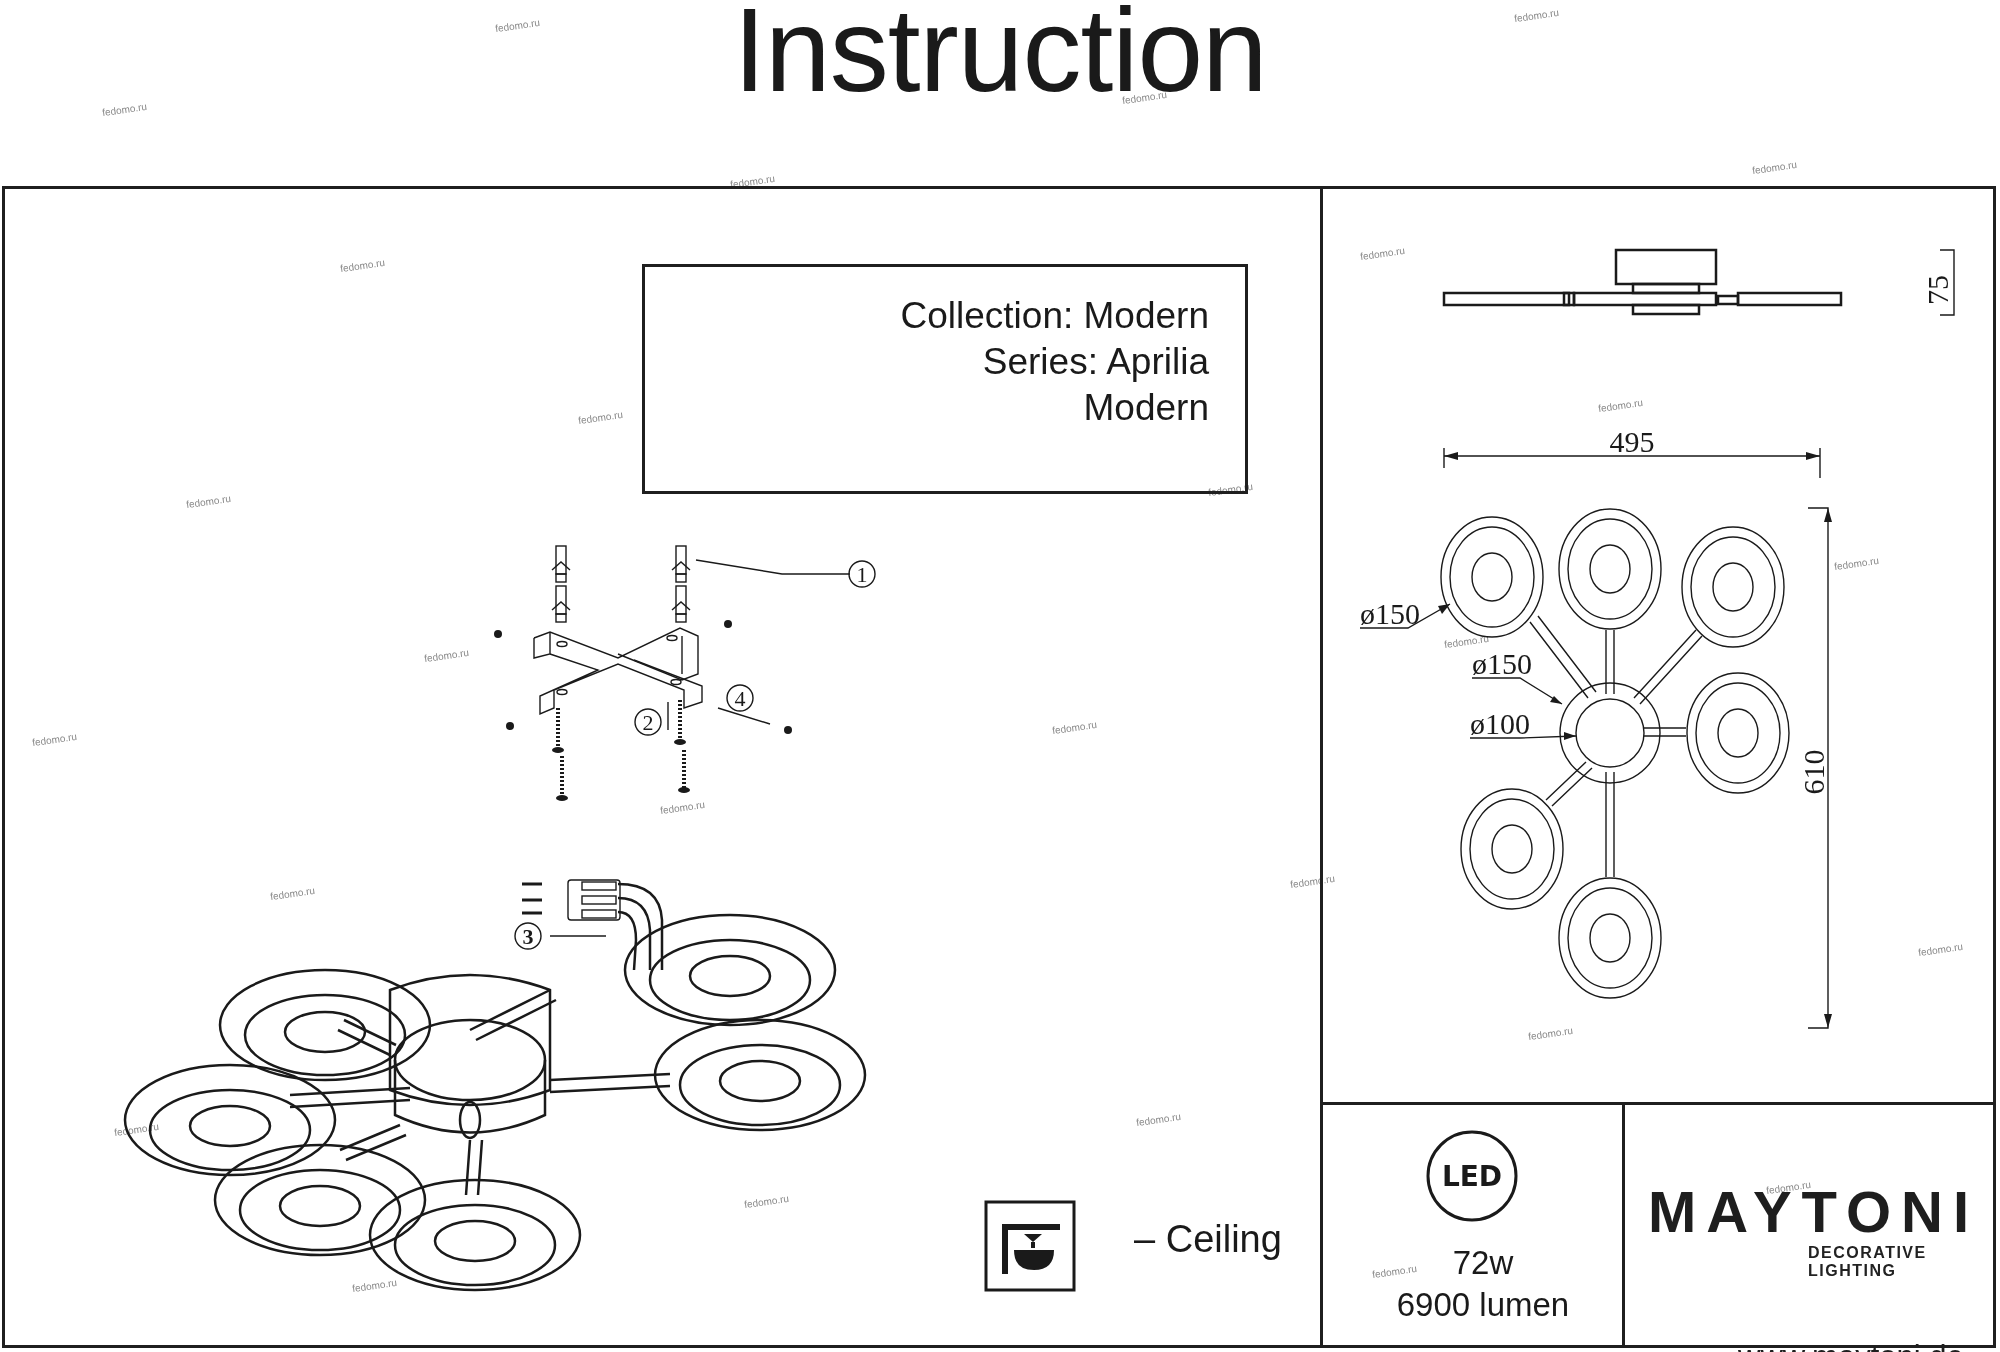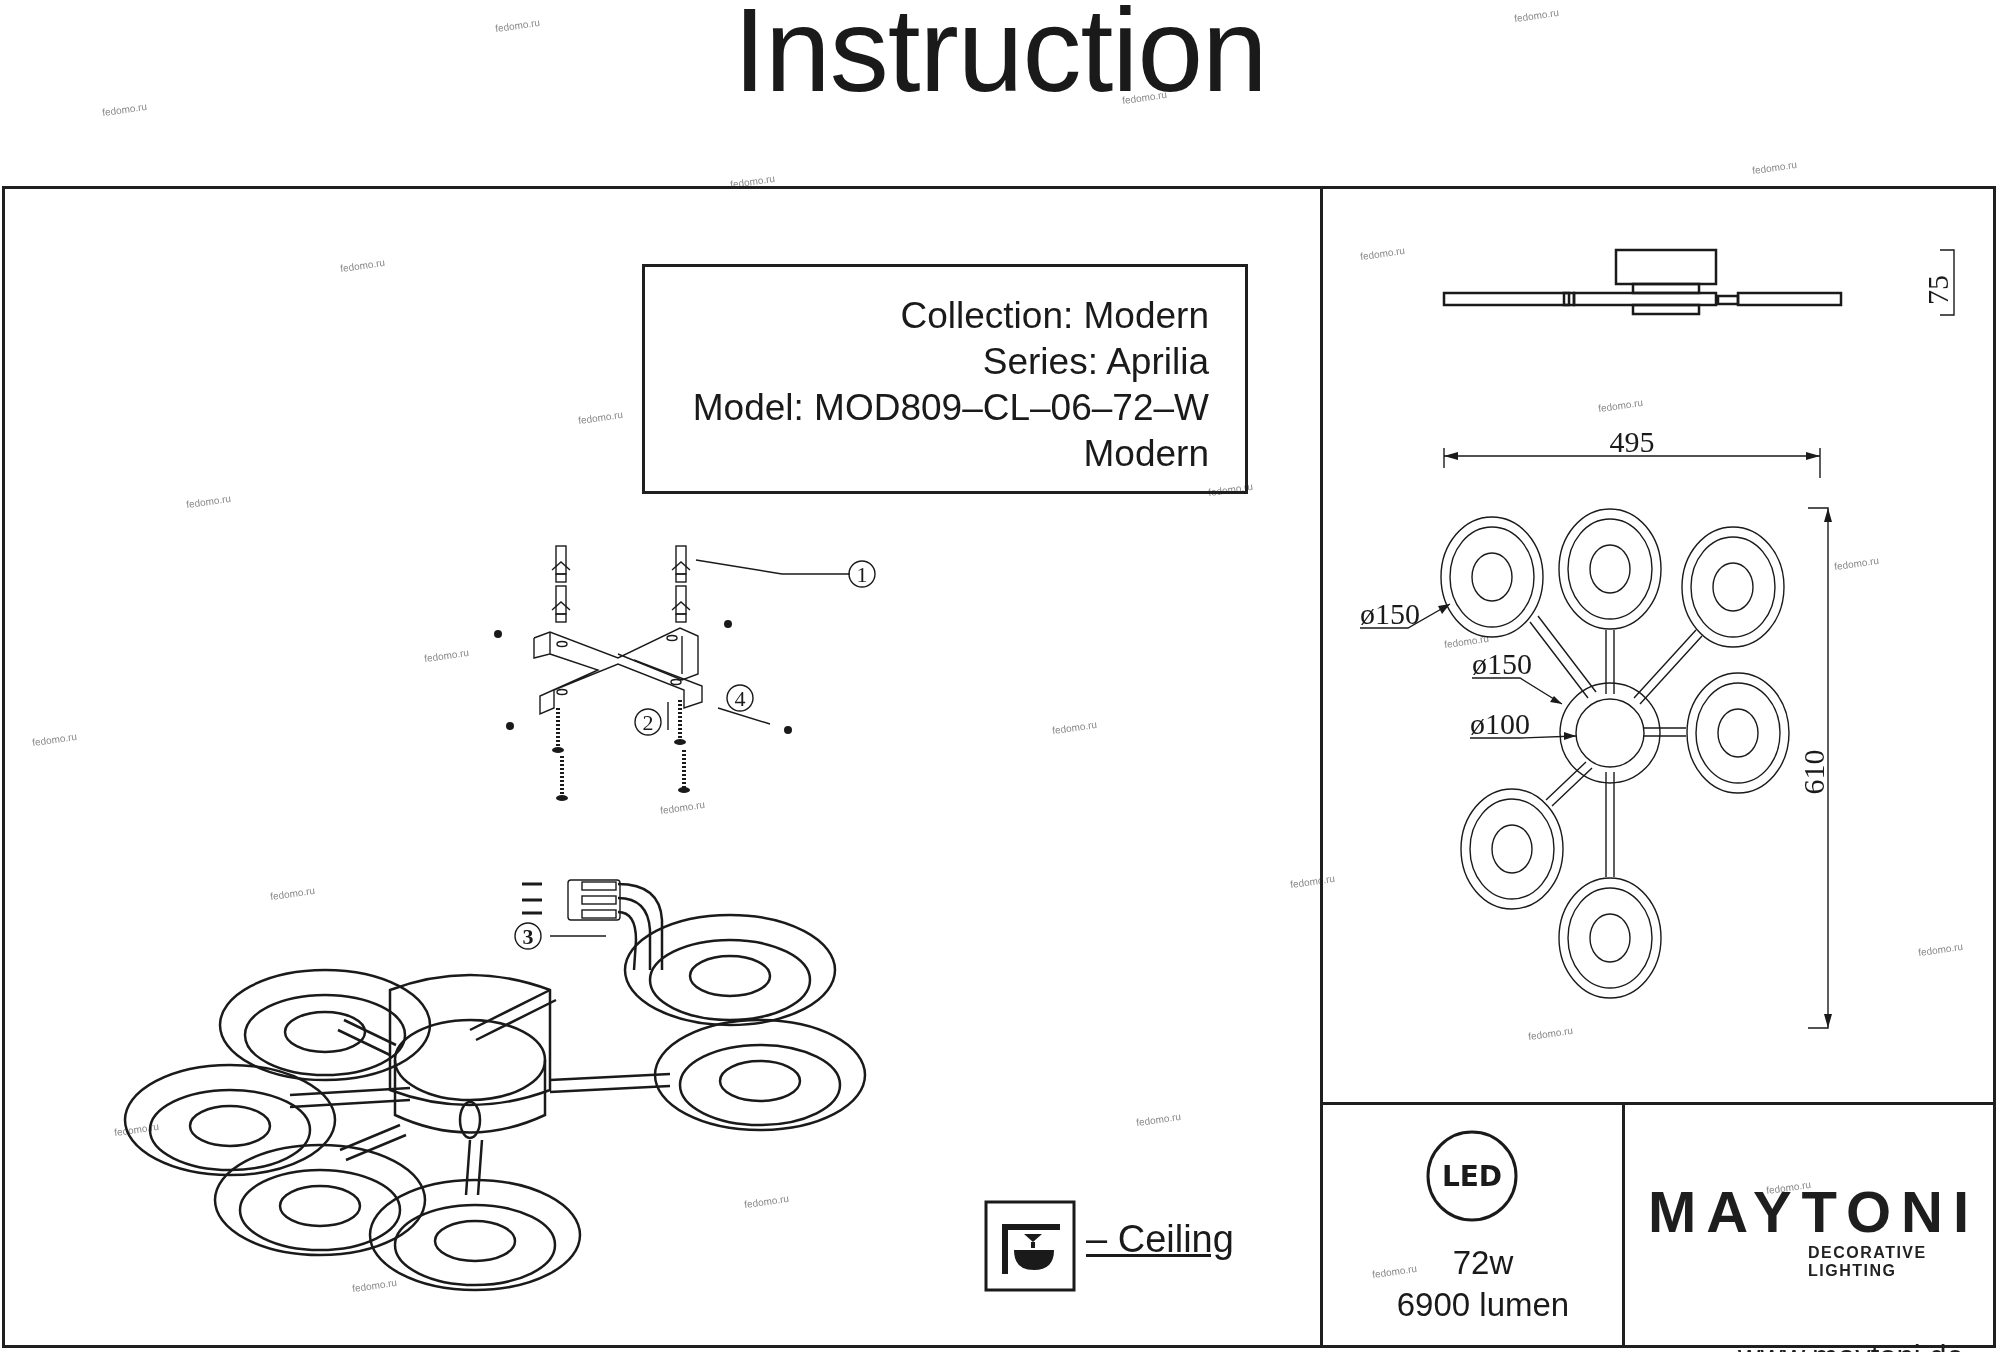--- a/index.html
+++ b/index.html
@@ -15,21 +15,21 @@
   .infobox { position:absolute; left:642px; top:264px; width:606px; height:230px;
              border:3px solid #1f1f1f; box-sizing:border-box; padding:26px 36px 0 0;
              text-align:right; font-size:37px; line-height:46px; }
   .infobox div { white-space:nowrap; }
   .wm { position:absolute; font-size:10px; color:#888; transform:rotate(-8deg); white-space:nowrap; }
   svg { position:absolute; overflow:visible; }
   .ln { fill:none; stroke:#1a1a1a; stroke-width:2.5; }
   .thin { fill:none; stroke:#1a1a1a; stroke-width:1.4; }
   .dimtxt { font-family:"Liberation Serif", serif; font-size:30px; fill:#1a1a1a; }
   .callout { font-family:"Liberation Serif", serif; font-size:22px; fill:#1a1a1a; }
-  .ceil-label { position:absolute; left:1086px; top:1218px; font-size:38px;text-decoration:underline; }
+  .ceil-label { position:absolute; left:1134px; top:1218px; font-size:38px; }
   .spec { position:absolute; left:1323px; width:320px; text-align:center; font-size:33px; }
   .brand { position:absolute; left:1648px; top:1178px; font-size:58px; font-weight:700; letter-spacing:10px; color:#1e1e1e; }
   .brand-sub { position:absolute; left:1808px; top:1244px; font-size:16px; font-weight:700; letter-spacing:1.5px; color:#222; }
   .url { position:absolute; left:1738px; top:1339px; font-size:31px; color:#1e1e1e; }
 </style>
 </head>
 <body>
 
 <div class="title">Instruction</div>
 
@@ -63,21 +63,20 @@
 <div class="wm" style="left:1766px;top:1182px">fedomo.ru</div>
 
 <div class="frame"></div>
 <div class="vdiv"></div>
 <div class="hdiv"></div>
 <div class="vdiv2"></div>
 
 <div class="infobox">
   <div>Collection: Modern</div>
   <div>Series: Aprilia</div>
-  <div>Model: MOD809–CL–06–72–W</div>
   <div>Modern</div>
 </div>
 
 <svg style="left:470px;top:530px" width="420" height="290" viewBox="0 0 420 290">
 
   <g>
     <rect x="86" y="16" width="10" height="28" class="thin"></rect>
       <path d="M82 40 L91 32 L100 40" class="thin"></path>
       <rect x="86" y="44" width="10" height="8" class="thin"></rect>
     <rect x="86" y="56" width="10" height="28" class="thin"></rect>

